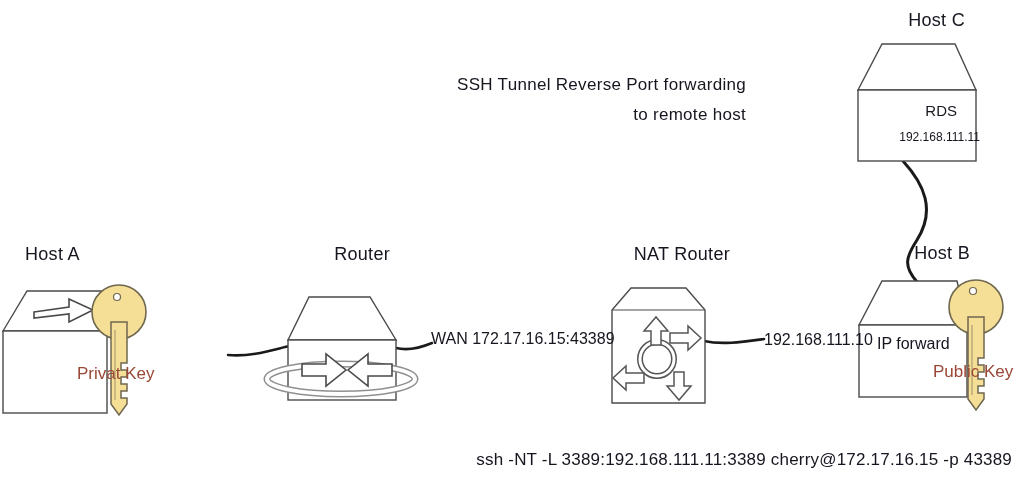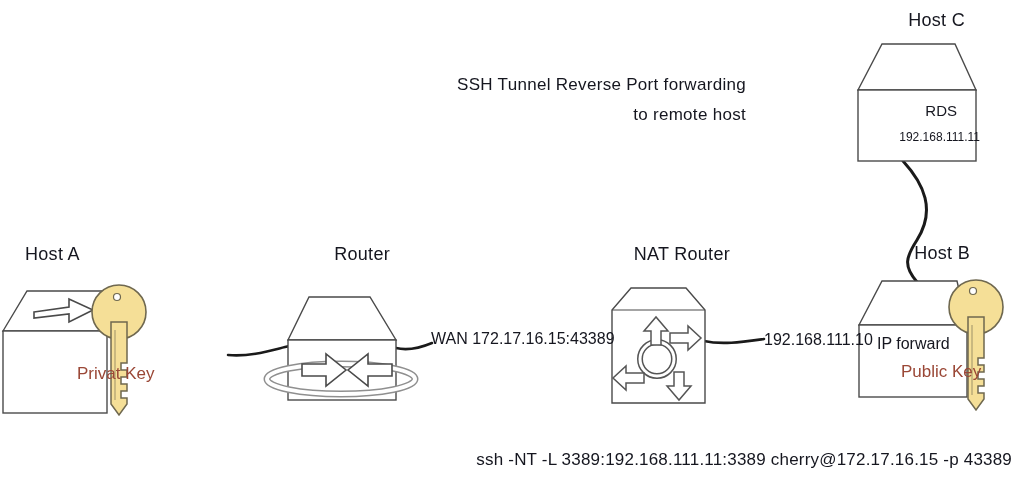--- a/index.html
+++ b/index.html
@@ -93,19 +93,19 @@
   <div class="txt nodelabel" style="left:25px;top:244px;">Host A</div>
   <div class="txt nodelabel center" style="left:294px;top:244px;width:96px;">Router</div>
   <div class="txt nodelabel center" style="left:874px;top:243px;width:96px;">Host B</div>
   <div class="txt nodelabel center" style="left:588px;top:244px;width:142px;">NAT Router</div>
   <div class="txt nodelabel center" style="left:869px;top:10px;width:96px;">Host C</div>
 
   <div class="txt ip" style="left:431px;top:330px;">WAN 172.17.16.15:43389</div>
   <div class="txt ip" style="left:764px;top:331px;">192.168.111.10</div>
   <div class="txt ip" style="left:877px;top:335px;">IP forward</div>
   <div class="txt keytxt" style="left:77px;top:364px;">Privat Key</div>
-  <div class="txt keytxt" style="left:901px;top:362px;">Public Key</div>
+  <div class="txt keytxt" style="left:933px;top:362px;">Public Key</div>
   <div class="txt center" style="left:877px;top:102px;width:80px;font-size:15px;">RDS</div>
   <div class="txt small center" style="left:856px;top:131px;width:124px;">192.168.111.11</div>
 
   <div class="txt cmd center" style="left:12px;top:450px;width:1000px;">ssh -NT -L 3389:192.168.111.11:3389 cherry@172.17.16.15 -p 43389</div>
 
 </div>
 
 </body></html>

